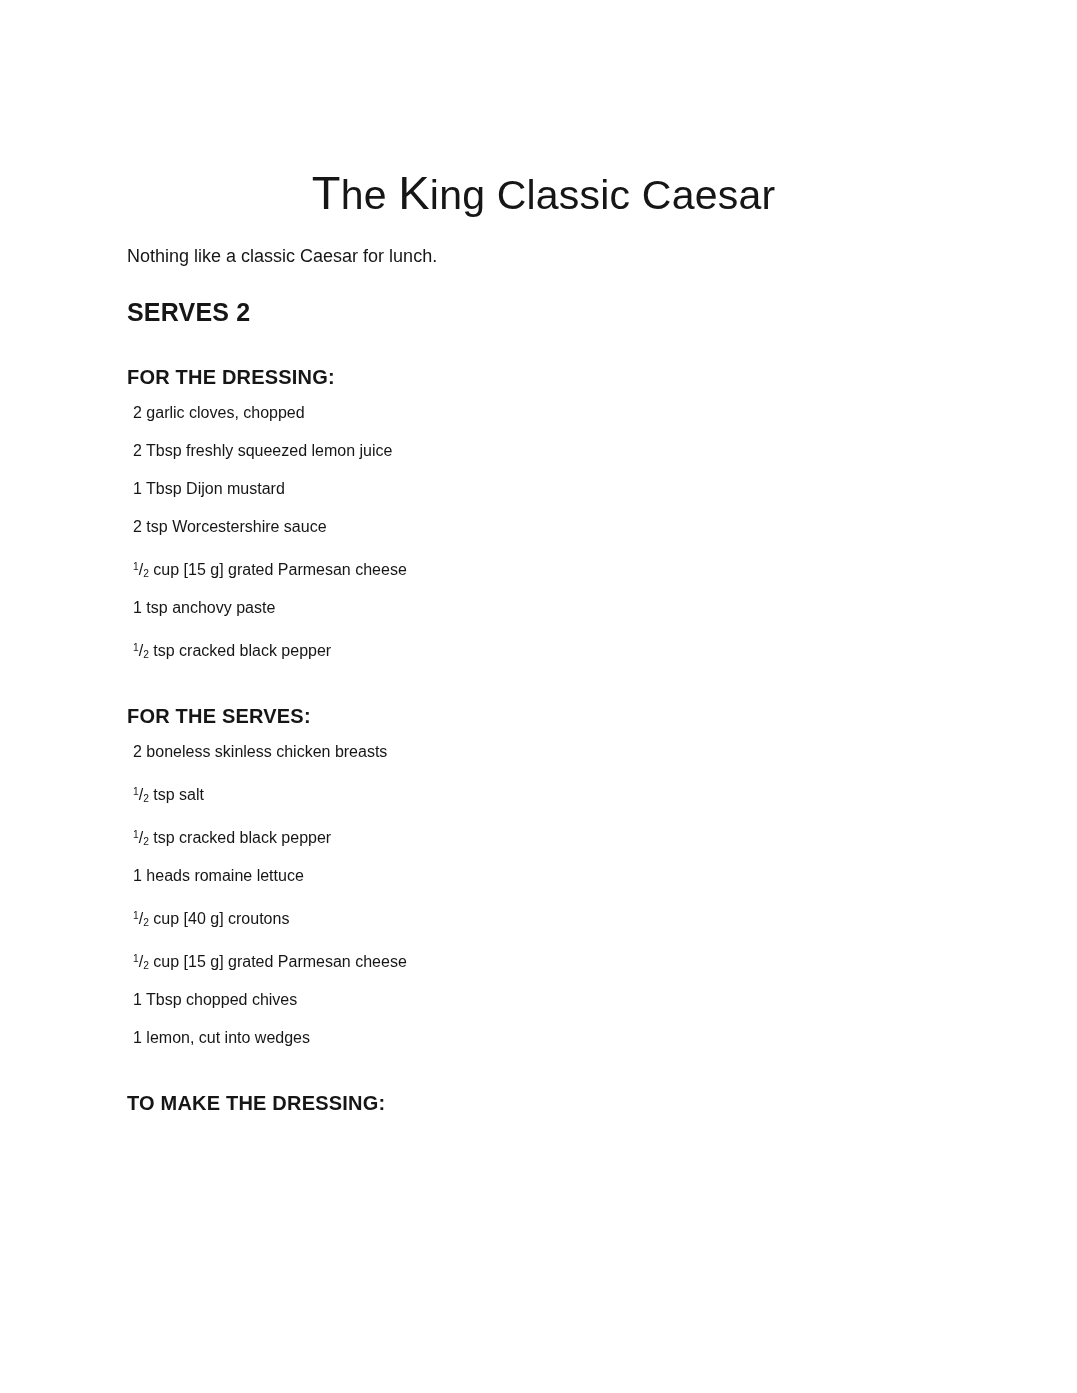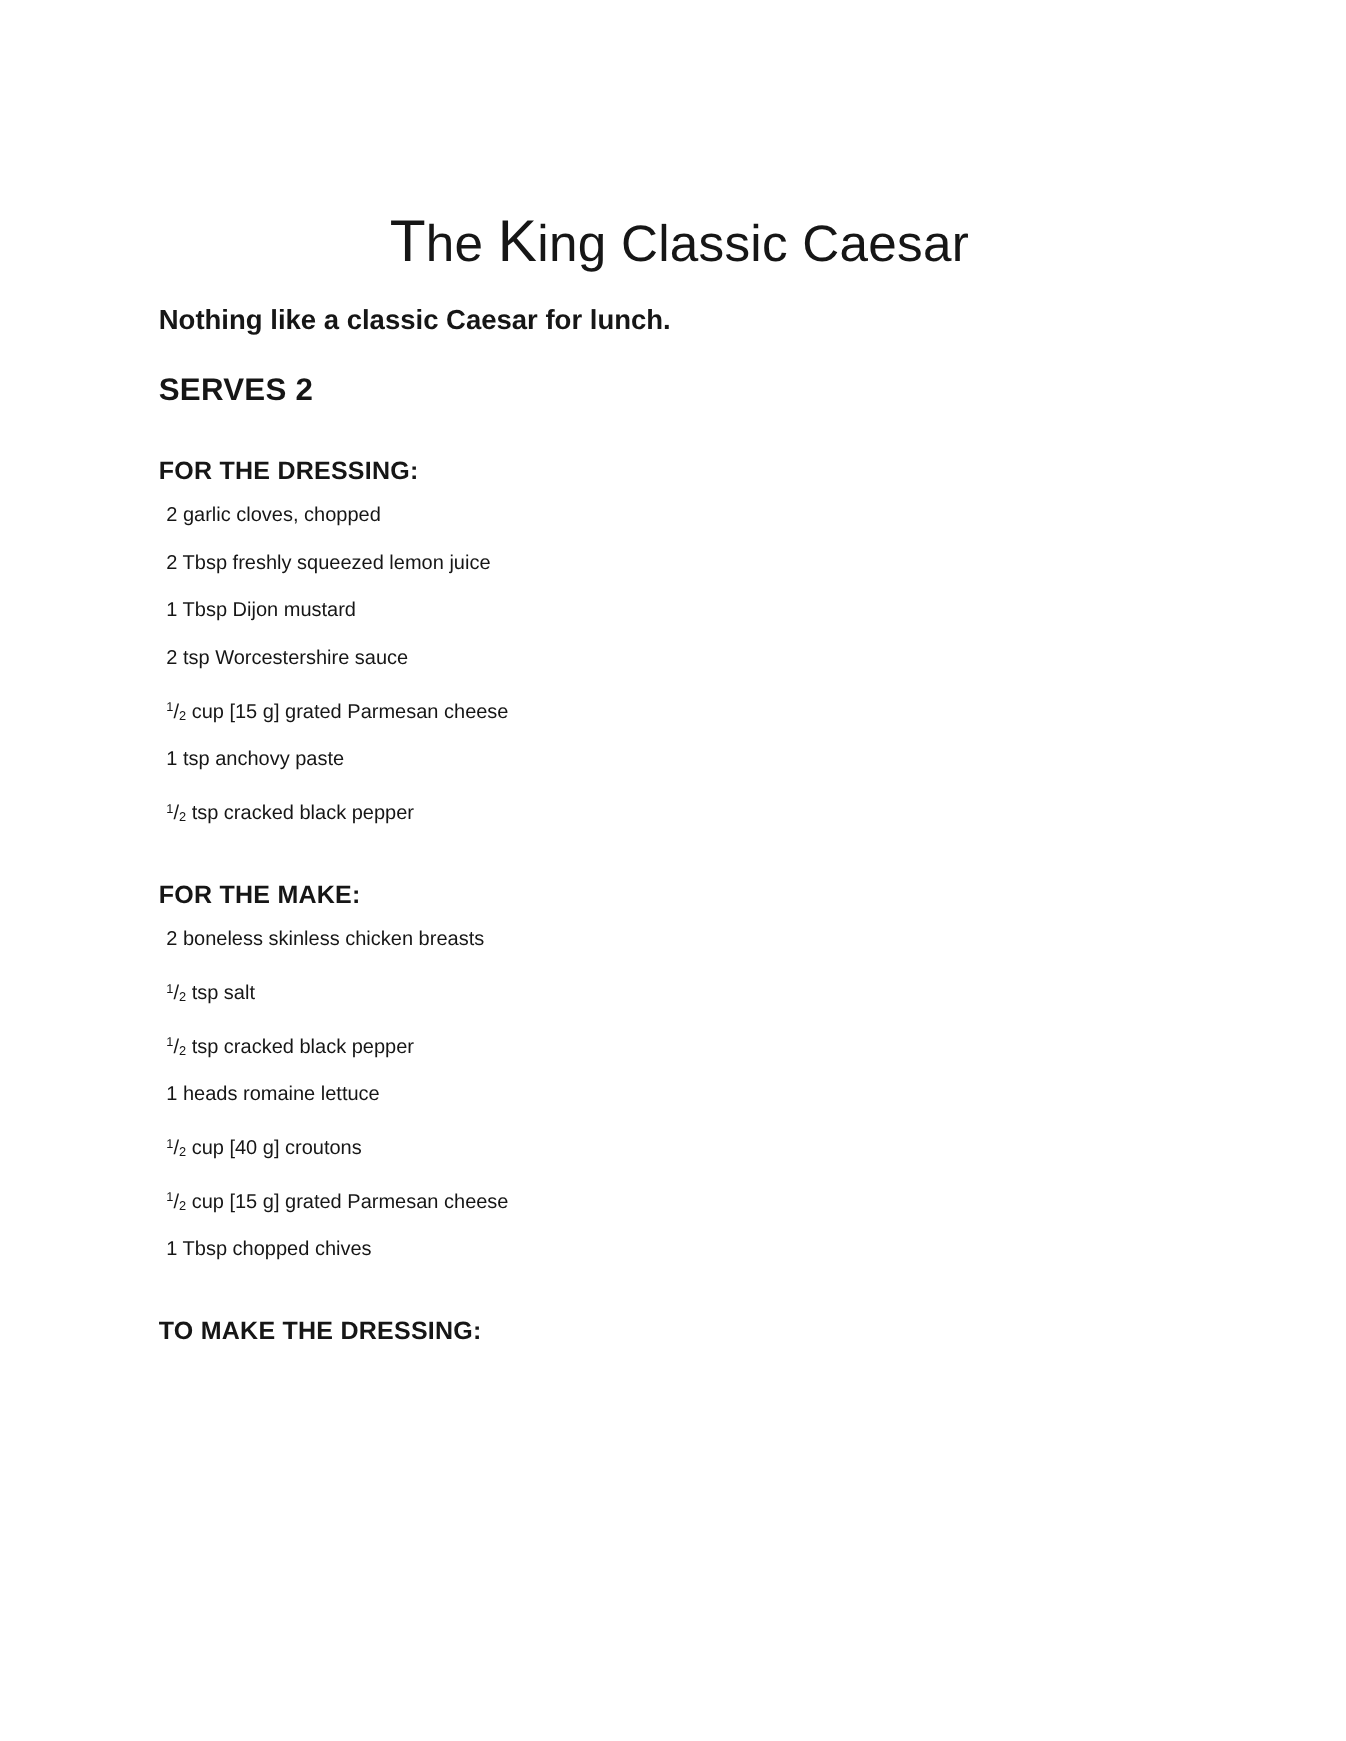--- a/index.html
+++ b/index.html
@@ -27,23 +27,23 @@
     text-align: center;
     letter-spacing: 0.2px;
     white-space: nowrap;
     padding-left: 10px;
   }
   .title .big-letter {
     font-size: 47px;
   }
   .tagline {
     margin: 27px 0 0 127px;
-    font-size: 22px;
+    font-size: 18px;
     line-height: 26px;
-    font-weight: 700;
+    font-weight: 400;
   }
   .serves {
     margin: 31px 0 0 127px;
     font-size: 25px;
     line-height: 24px;
     font-weight: 700;
     letter-spacing: 0.2px;
   }
   .section-heading {
     margin: 41px 0 11px 127px;
@@ -85,23 +85,24 @@
   <p class="serves">SERVES 2</p>
   <div id="sections">
       <h2 class="section-heading">FOR THE DRESSING:</h2>
       <p class="ingredient">2 garlic cloves, chopped</p>
       <p class="ingredient">2 Tbsp freshly squeezed lemon juice</p>
       <p class="ingredient">1 Tbsp Dijon mustard</p>
       <p class="ingredient">2 tsp Worcestershire sauce</p>
       <p class="ingredient frac"><span class="fraction"><sup>1</sup>/<sub>2</sub></span> cup [15 g] grated Parmesan cheese</p>
       <p class="ingredient">1 tsp anchovy paste</p>
       <p class="ingredient frac"><span class="fraction"><sup>1</sup>/<sub>2</sub></span> tsp cracked black pepper</p>
-      <h2 class="section-heading">FOR THE MAKE:</h2>
+      <h2 class="section-heading">FOR THE SERVES:</h2>
       <p class="ingredient">2 boneless skinless chicken breasts</p>
       <p class="ingredient frac"><span class="fraction"><sup>1</sup>/<sub>2</sub></span> tsp salt</p>
       <p class="ingredient frac"><span class="fraction"><sup>1</sup>/<sub>2</sub></span> tsp cracked black pepper</p>
       <p class="ingredient">1 heads romaine lettuce</p>
       <p class="ingredient frac"><span class="fraction"><sup>1</sup>/<sub>2</sub></span> cup [40 g] croutons</p>
       <p class="ingredient frac"><span class="fraction"><sup>1</sup>/<sub>2</sub></span> cup [15 g] grated Parmesan cheese</p>
       <p class="ingredient">1 Tbsp chopped chives</p>
+      <p class="ingredient">1 lemon, cut into wedges</p>
       <h2 class="section-heading">TO MAKE THE DRESSING:</h2>
     </div>
 </main>
 
 </body></html>

